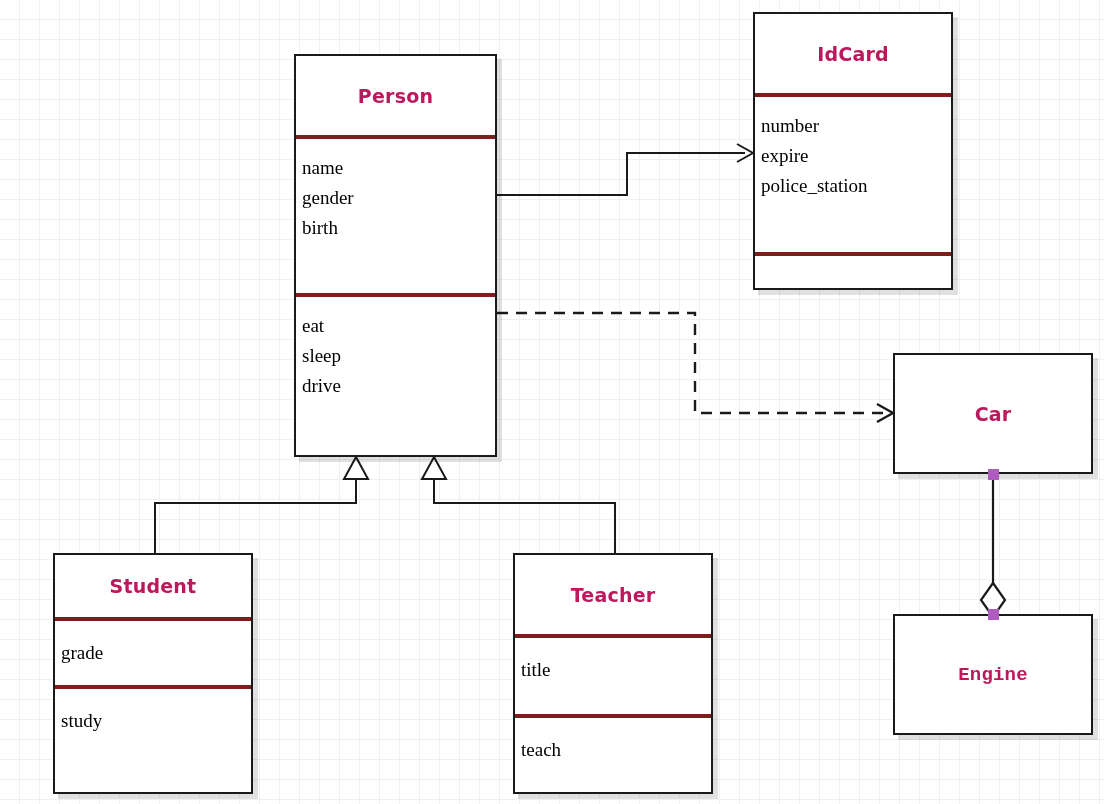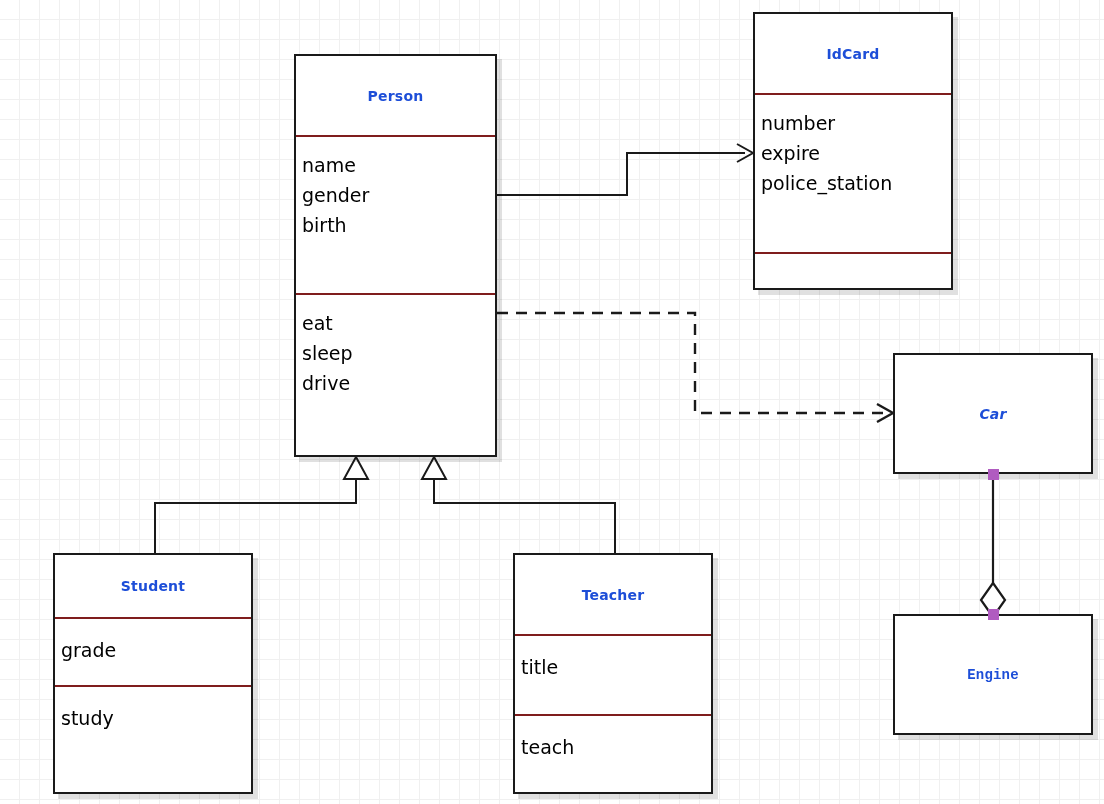--- a/index.html
+++ b/index.html
@@ -37,29 +37,30 @@
     display: flex;
     flex-direction: column;
     z-index: 5;
   }
   .compartment {
     box-sizing: border-box;
     position: relative;
     overflow: hidden;
   }
   .compartment + .compartment {
-    border-top: 2px solid #7f1d1d;
+    border-top: 4px solid #7f1d1d;
+    font-family: Liberation Serif, serif;
   }
   .cmp-title {
     display: flex;
     align-items: center;
     justify-content: center;
     font-weight: bold;
-    font-size: 14px;
-    color: #1d4ed8;
+    font-size: 19px;
+    color: #be185d;
     letter-spacing: 0.2px;
   }
   .cmp-body {
     padding: 14px 0 0 6px;
     font-size: 19px;
     color: #000000;
     line-height: 1.57;
   }
   .cmp-body.tight {
     padding-top: 17px;
@@ -135,21 +136,21 @@
       <span>IdCard</span>
     </div>
     <div class="compartment cmp-body" style="height:159px;">
       <div class="row">number</div>
       <div class="row">expire</div>
       <div class="row">police_station</div>
     </div>
     <div class="compartment cmp-body cmp-empty" style="flex:1;"></div>
   </div>
 
-  <div class="uml-class" style="left:893px; top:353px; width:200px; height:121px;font-style:italic;">
+  <div class="uml-class" style="left:893px; top:353px; width:200px; height:121px;">
     <div class="compartment cmp-title" style="flex:1;">
       <span>Car</span>
     </div>
   </div>
 
   <div class="uml-class" style="left:893px; top:614px; width:200px; height:121px;">
     <div class="compartment cmp-title" style="flex:1;font-family:Liberation Mono, monospace;">
       <span>Engine</span>
     </div>
   </div>

